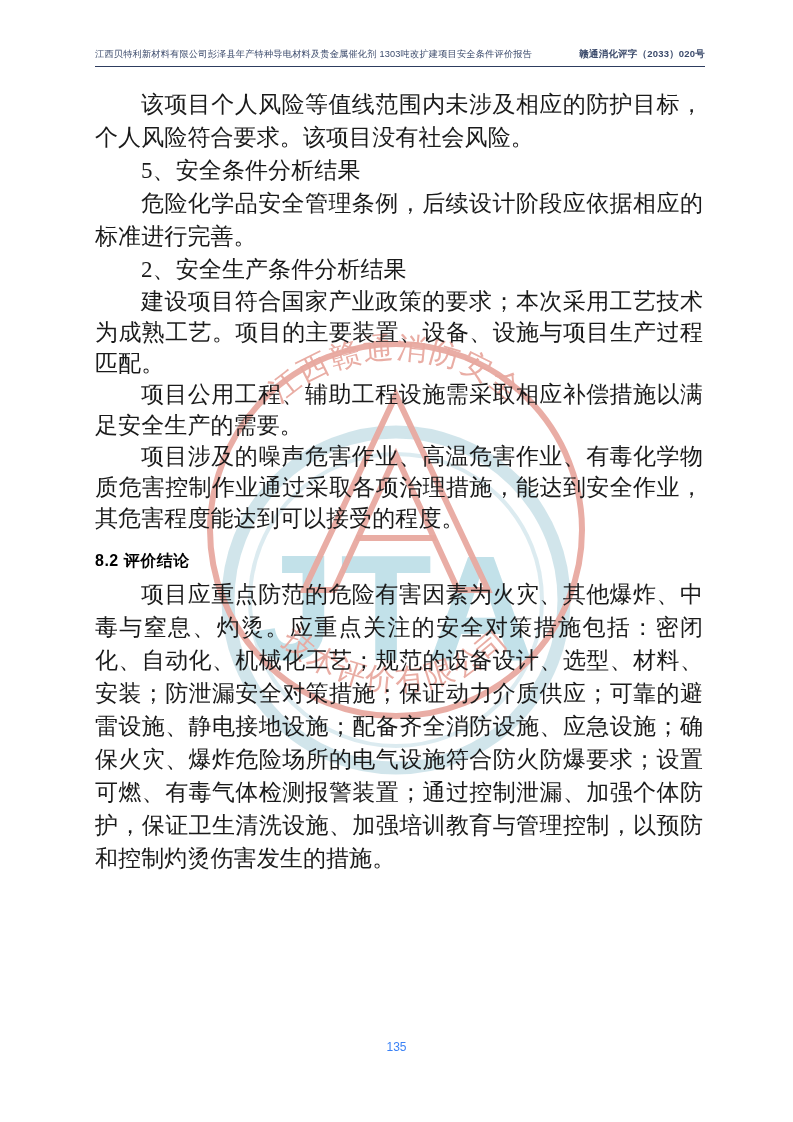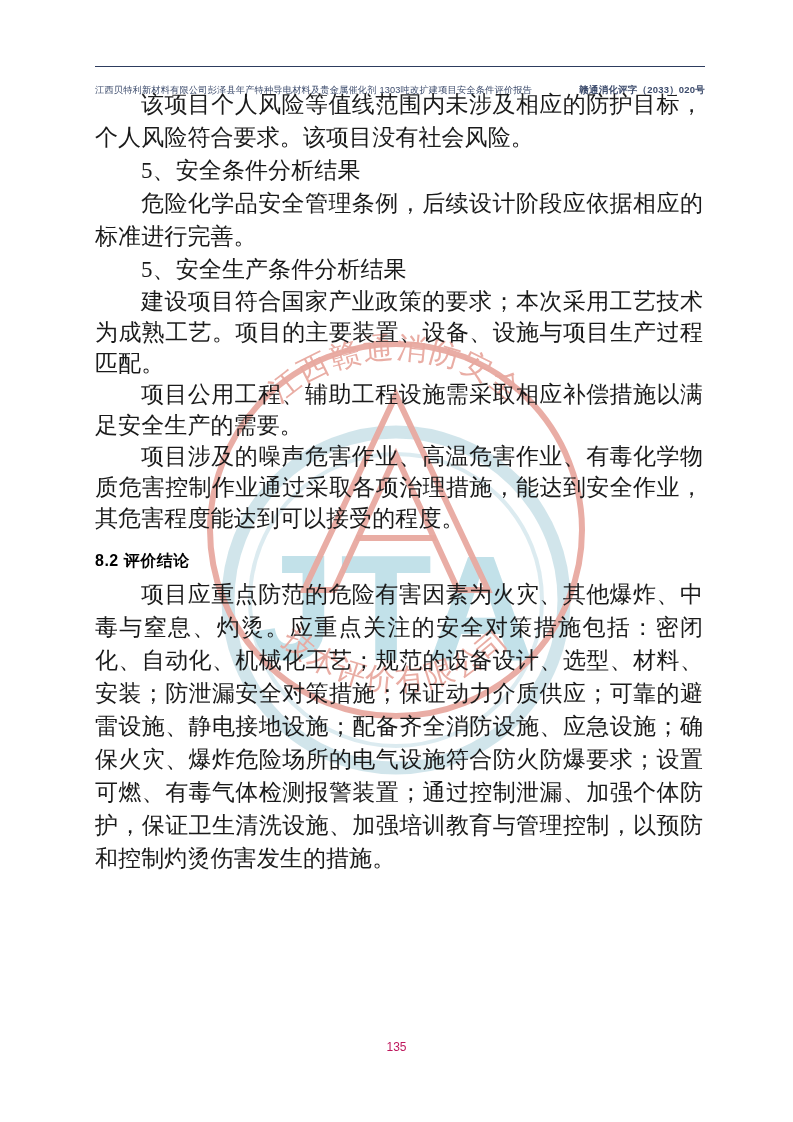--- a/index.html
+++ b/index.html
@@ -40,21 +40,20 @@
     justify-content: space-between;
     align-items: flex-end;
     font-family: "Liberation Sans", sans-serif;
     font-size: 9.2px;
     color: #3b4a6b;
     letter-spacing: 0.2px;
     z-index: 10;
   }
   .header-left {
     white-space: nowrap;
-    margin-top: 36px;
   }
   .header-right {
     white-space: nowrap;
     font-weight: bold;
     font-size: 9.5px;
   }
   .header-rule {
     position: absolute;
     left: 95px;
     top: 66px;
@@ -98,21 +97,21 @@
 
   
   .page-number {
     position: absolute;
     left: 0;
     top: 1040px;
     width: 793px;
     text-align: center;
     font-family: "Liberation Sans", sans-serif;
     font-size: 12px;
-    color: #be185d;
+    color: #3b82f6;
     z-index: 10;
   }
 </style>
 </head>
 <body>
 
 <div class="page">
 
   <svg class="watermark" viewBox="0 0 793 1122">
     <g transform="translate(396,560)">
@@ -143,21 +142,21 @@
   <div class="header">
     <span class="header-left">江西贝特利新材料有限公司彭泽县年产特种导电材料及贵金属催化剂 1303吨改扩建项目安全条件评价报告</span>
     <span class="header-right">赣通消化评字（2033）020号</span>
   </div>
   <div class="header-rule"></div>
 
   <div class="content">
     <p class="para">该项目个人风险等值线范围内未涉及相应的防护目标，个人风险符合要求。该项目没有社会风险。</p>
     <p class="para">5、安全条件分析结果</p>
     <p class="para">危险化学品安全管理条例，后续设计阶段应依据相应的标准进行完善。</p>
-    <p class="para">5、安全生产条件分析结果</p>
+    <p class="para">2、安全生产条件分析结果</p>
     <p class="para tight">建设项目符合国家产业政策的要求；本次采用工艺技术为成熟工艺。项目的主要装置、设备、设施与项目生产过程匹配。</p>
     <p class="para tight">项目公用工程、辅助工程设施需采取相应补偿措施以满足安全生产的需要。</p>
     <p class="para tight">项目涉及的噪声危害作业、高温危害作业、有毒化学物质危害控制作业通过采取各项治理措施，能达到安全作业，其危害程度能达到可以接受的程度。</p>
 
     <h2 class="heading">8.2 评价结论</h2>
     <p class="para">项目应重点防范的危险有害因素为火灾、其他爆炸、中毒与窒息、灼烫。应重点关注的安全对策措施包括：密闭化、自动化、机械化工艺；规范的设备设计、选型、材料、安装；防泄漏安全对策措施；保证动力介质供应；可靠的避雷设施、静电接地设施；配备齐全消防设施、应急设施；确保火灾、爆炸危险场所的电气设施符合防火防爆要求；设置可燃、有毒气体检测报警装置；通过控制泄漏、加强个体防护，保证卫生清洗设施、加强培训教育与管理控制，以预防和控制灼烫伤害发生的措施。</p>
   </div>
 
   <div class="page-number">135</div>
 </div>

